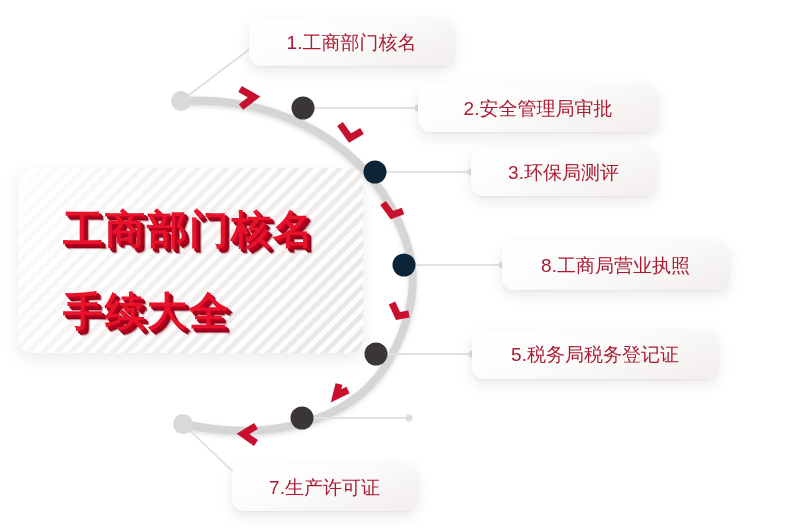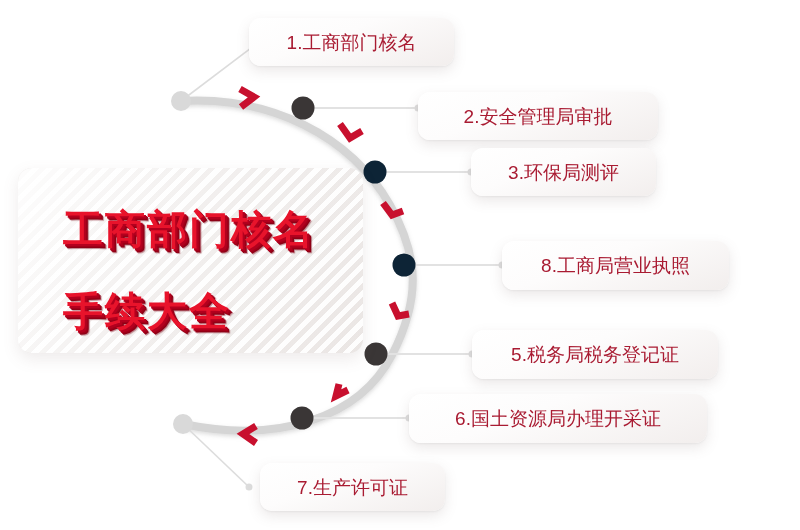--- a/index.html
+++ b/index.html
@@ -163,37 +163,34 @@
     <div class="title-text">
       <span class="title-line l1">工商部门核名</span>
       <span class="title-line l2">手续大全</span>
     </div>
   </div>
 
   <div class="pill" style="left:249px;top:18px;width:205px;height:48px;">
     <span>1.工商部门核名</span>
   </div>
 
-  <div class="pill" style="left:418px;top:92px;width:240px;height:48px;">
+  <div class="pill" style="left:418px;top:84px;width:240px;height:48px;">
     <span>2.安全管理局审批</span>
   </div>
 
   <div class="pill" style="left:471px;top:148px;width:185px;height:48px;">
     <span>3.环保局测评</span>
   </div>
 
   <div class="pill" style="left:502px;top:241px;width:227px;height:49px;">
     <span>8.工商局营业执照</span>
   </div>
 
   <div class="pill" style="left:472px;top:330px;width:246px;height:49px;">
     <span>5.税务局税务登记证</span>
   </div>
 
-  <div class="pill" style="left:409px;top:394px;width:298px;height:49px;">
-    <span>6.国土资源局办理开采证</span>
-  </div>
 
-  <div class="pill" style="left:260px;top:463px;width:185px;height:48px;">
+  <div class="pill" style="left:232px;top:463px;width:185px;height:48px;">
     <span>7.生产许可证</span>
   </div>
 
 </div>
 
 </body></html>

